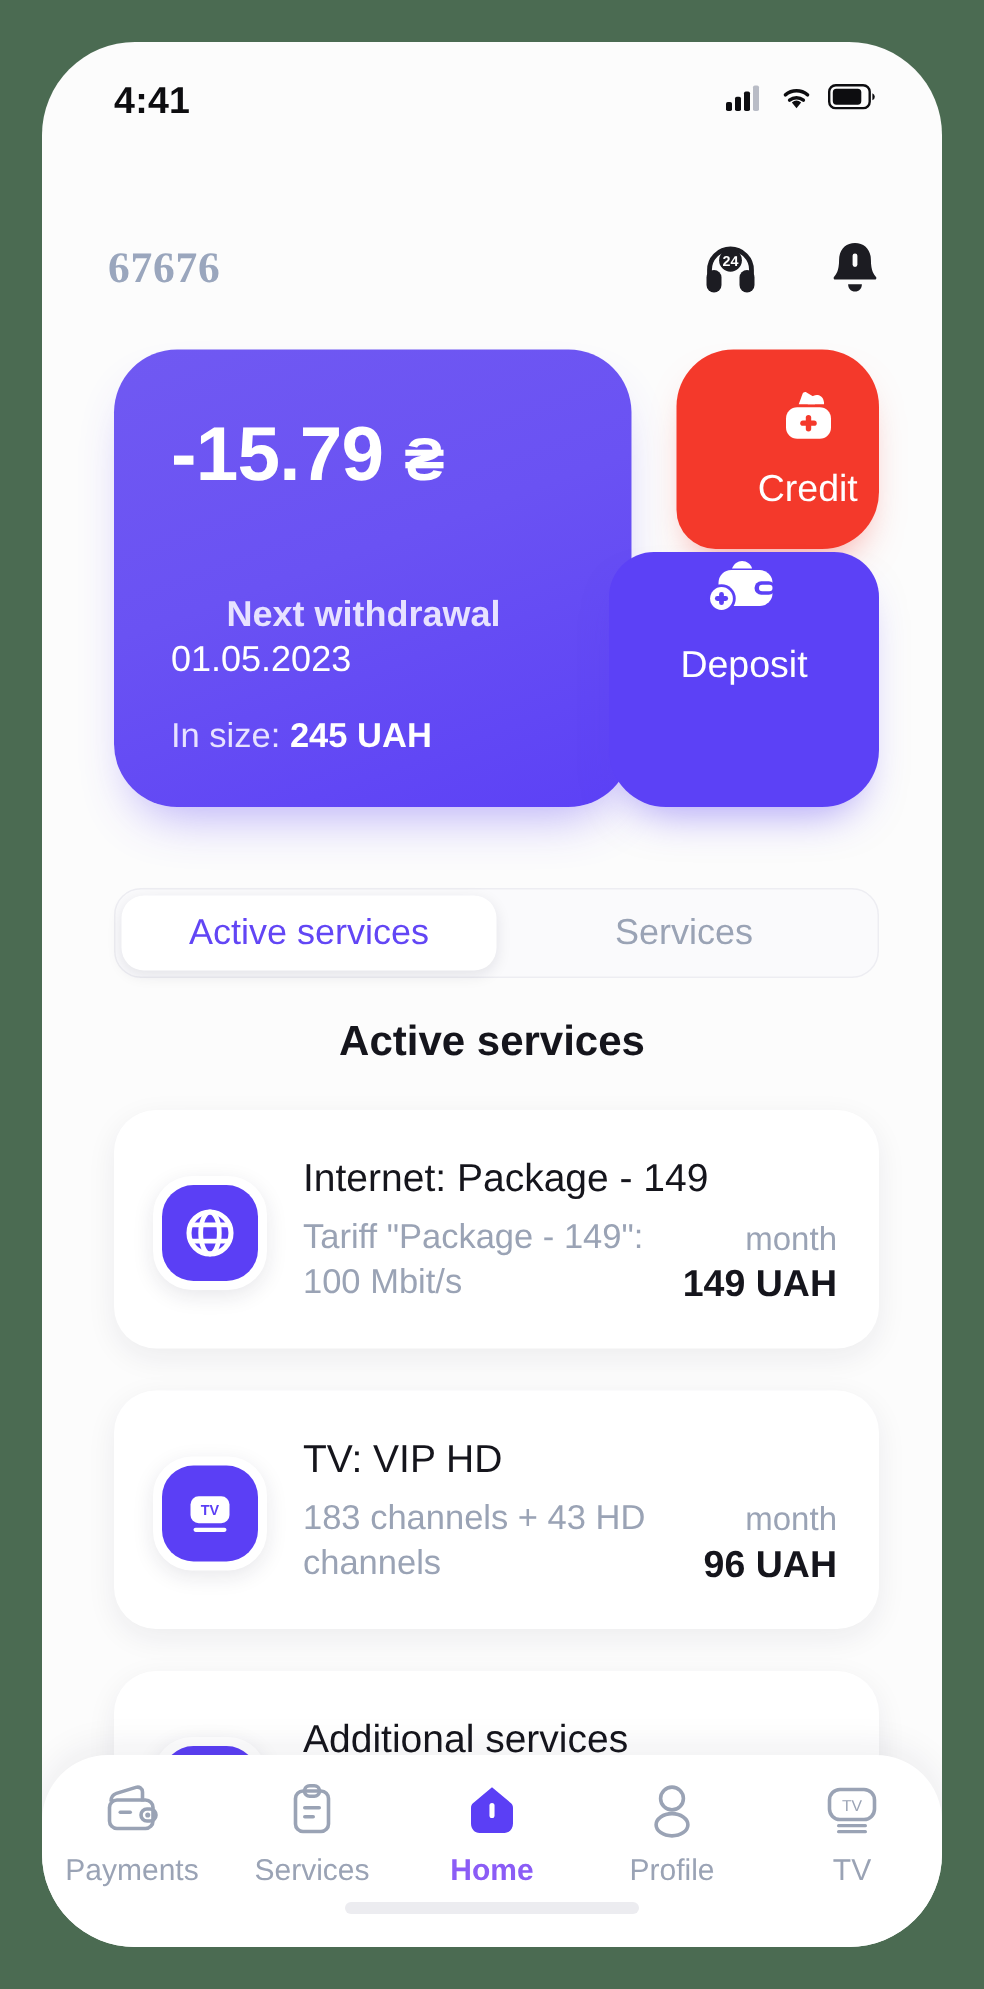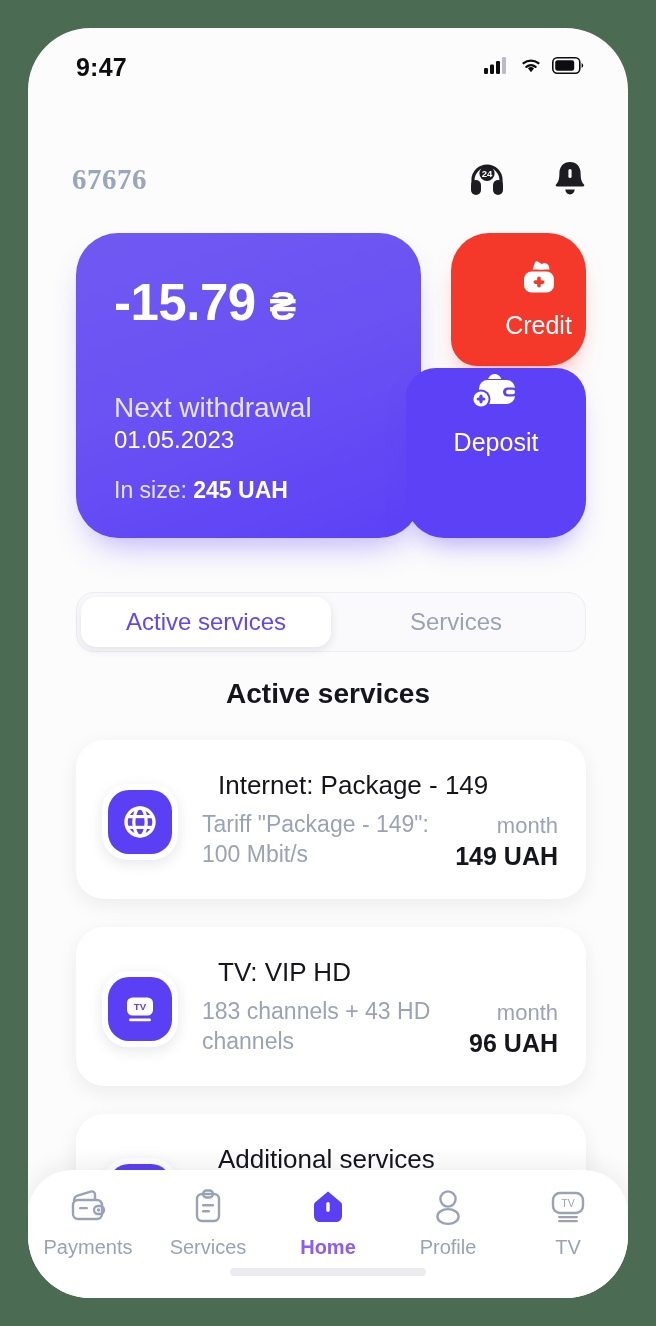--- a/index.html
+++ b/index.html
@@ -55,21 +55,21 @@
     border-radius:42px;
     box-shadow:0 18px 34px -14px rgba(92,65,246,.45);
     padding:44px 0 0 38px; color:#fff;
   }
   .main-card .amount {
     font-size:51px; font-weight:700; letter-spacing:-.5px;
     display:flex; align-items:baseline; gap:14px; line-height:1;
   }
   .hryvnia { font-size:40px; font-weight:700; }
   .wd-block { position:absolute; left:38px; bottom:34px; }
-  .wd-label { font-size:28px; font-weight:400; color:#e7e2ff; line-height:1.26; }
+  .wd-label { font-size:24px; font-weight:700; color:#e7e2ff; line-height:1.26;margin-left:37px; }
   .wd-date  { font-size:24px; font-weight:400; color:#ffffff; line-height:1.26; }
   .wd-size  { font-size:23px; color:#e7e2ff; margin-top:22px; }
   .wd-size b { color:#fff; font-weight:700; }
   .credit-card {
     position:absolute; right:0; top:0; width:135px; height:133px;
     background:#f4392b; border-radius:38px 38px 38px 26px;
     box-shadow:0 14px 26px -12px rgba(244,57,43,.55);
     display:flex; flex-direction:column; align-items:center;
     justify-content:center; gap:10px; color:#fff; cursor:pointer;padding-left:40px;
   }
@@ -111,21 +111,21 @@
   .svc-icon-wrap {
     flex:0 0 auto; width:76px; height:76px; background:#fff;
     border-radius:26px; display:flex; align-items:center; justify-content:center;
     box-shadow:0 4px 14px rgba(25,25,60,.10); margin-top:18px;
   }
   .svc-icon {
     width:64px; height:64px; background:#5b3ff5; border-radius:21px;
     display:flex; align-items:center; justify-content:center;
   }
   .svc-body { flex:1; min-width:0; padding-top:4px; }
-  .svc-title { font-size:26px; font-weight:400; color:#15151c; margin-bottom:8px;margin-left:16px; }
+  .svc-title { font-size:26px; font-weight:400; color:#15151c; margin-bottom:8px; }
   .svc-row { display:flex; justify-content:space-between; align-items:flex-start; gap:14px; }
   .svc-desc { font-size:23px; color:#9aa3b5; line-height:1.32; }
   .svc-price { text-align:right; white-space:nowrap; padding-top:2px; }
   .svc-period { font-size:22px; color:#9aa3b5; line-height:1.32; }
   .svc-amount { font-size:25px; font-weight:700; color:#15151c; line-height:1.32; }
   
   .bottom-nav {
     position:absolute; bottom:0; left:0; width:100%; height:128px;
     background:#fff; border-radius:44px 44px 0 0;
     box-shadow:0 -5px 24px rgba(25,25,60,.07);
@@ -142,21 +142,21 @@
     position:absolute; bottom:22px; left:50%; transform:translateX(-50%);
     width:196px; height:8px; background:#ececf0; border-radius:4px; z-index:6;
   }
 </style>
 </head>
 <body>
 
 <div class="phone">
 
   <div class="statusbar">
-    <div class="clock">9:47</div>
+    <div class="clock">4:41</div>
     <div class="sb-right">
       <span>
         <svg width="26" height="18" viewBox="0 0 26 18">
           <rect x="0" y="12" width="4" height="6" rx="1.2" fill="#0d0d10"></rect>
           <rect x="6" y="8.5" width="4" height="9.5" rx="1.2" fill="#0d0d10"></rect>
           <rect x="12" y="5" width="4" height="13" rx="1.2" fill="#0d0d10"></rect>
           <rect x="18" y="1" width="4" height="17" rx="1.2" fill="#b9bcc6"></rect>
         </svg>
       </span>
       <span>

